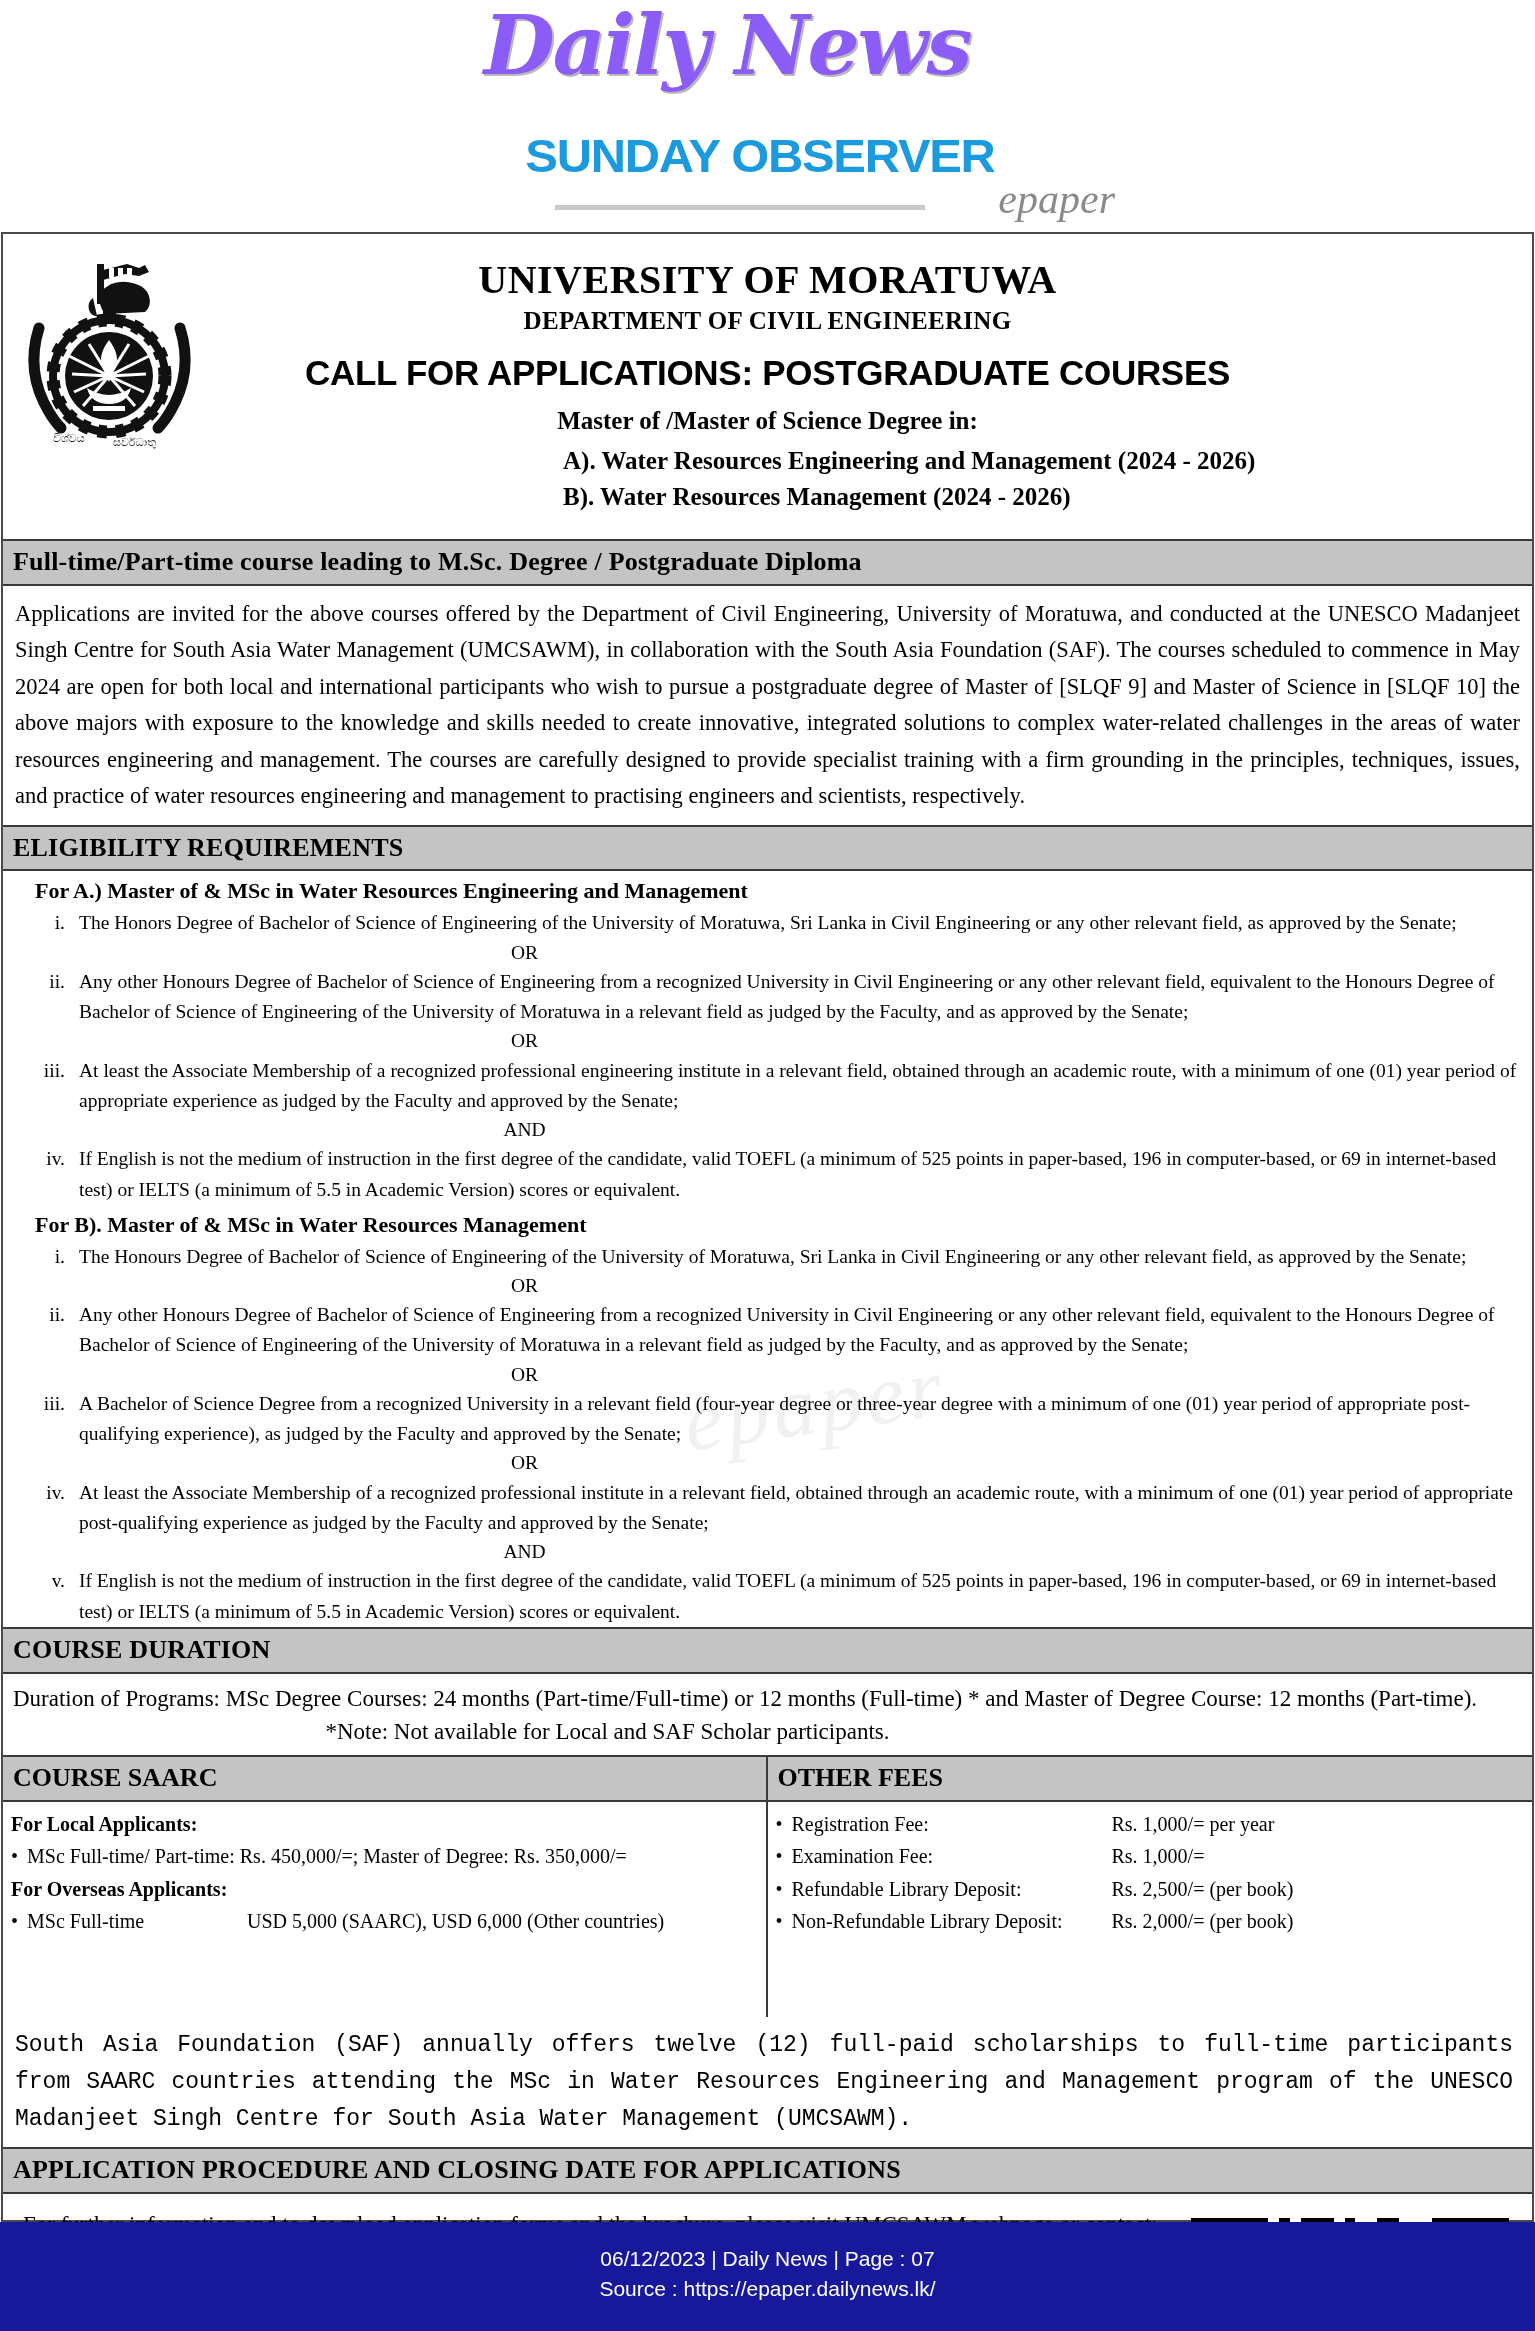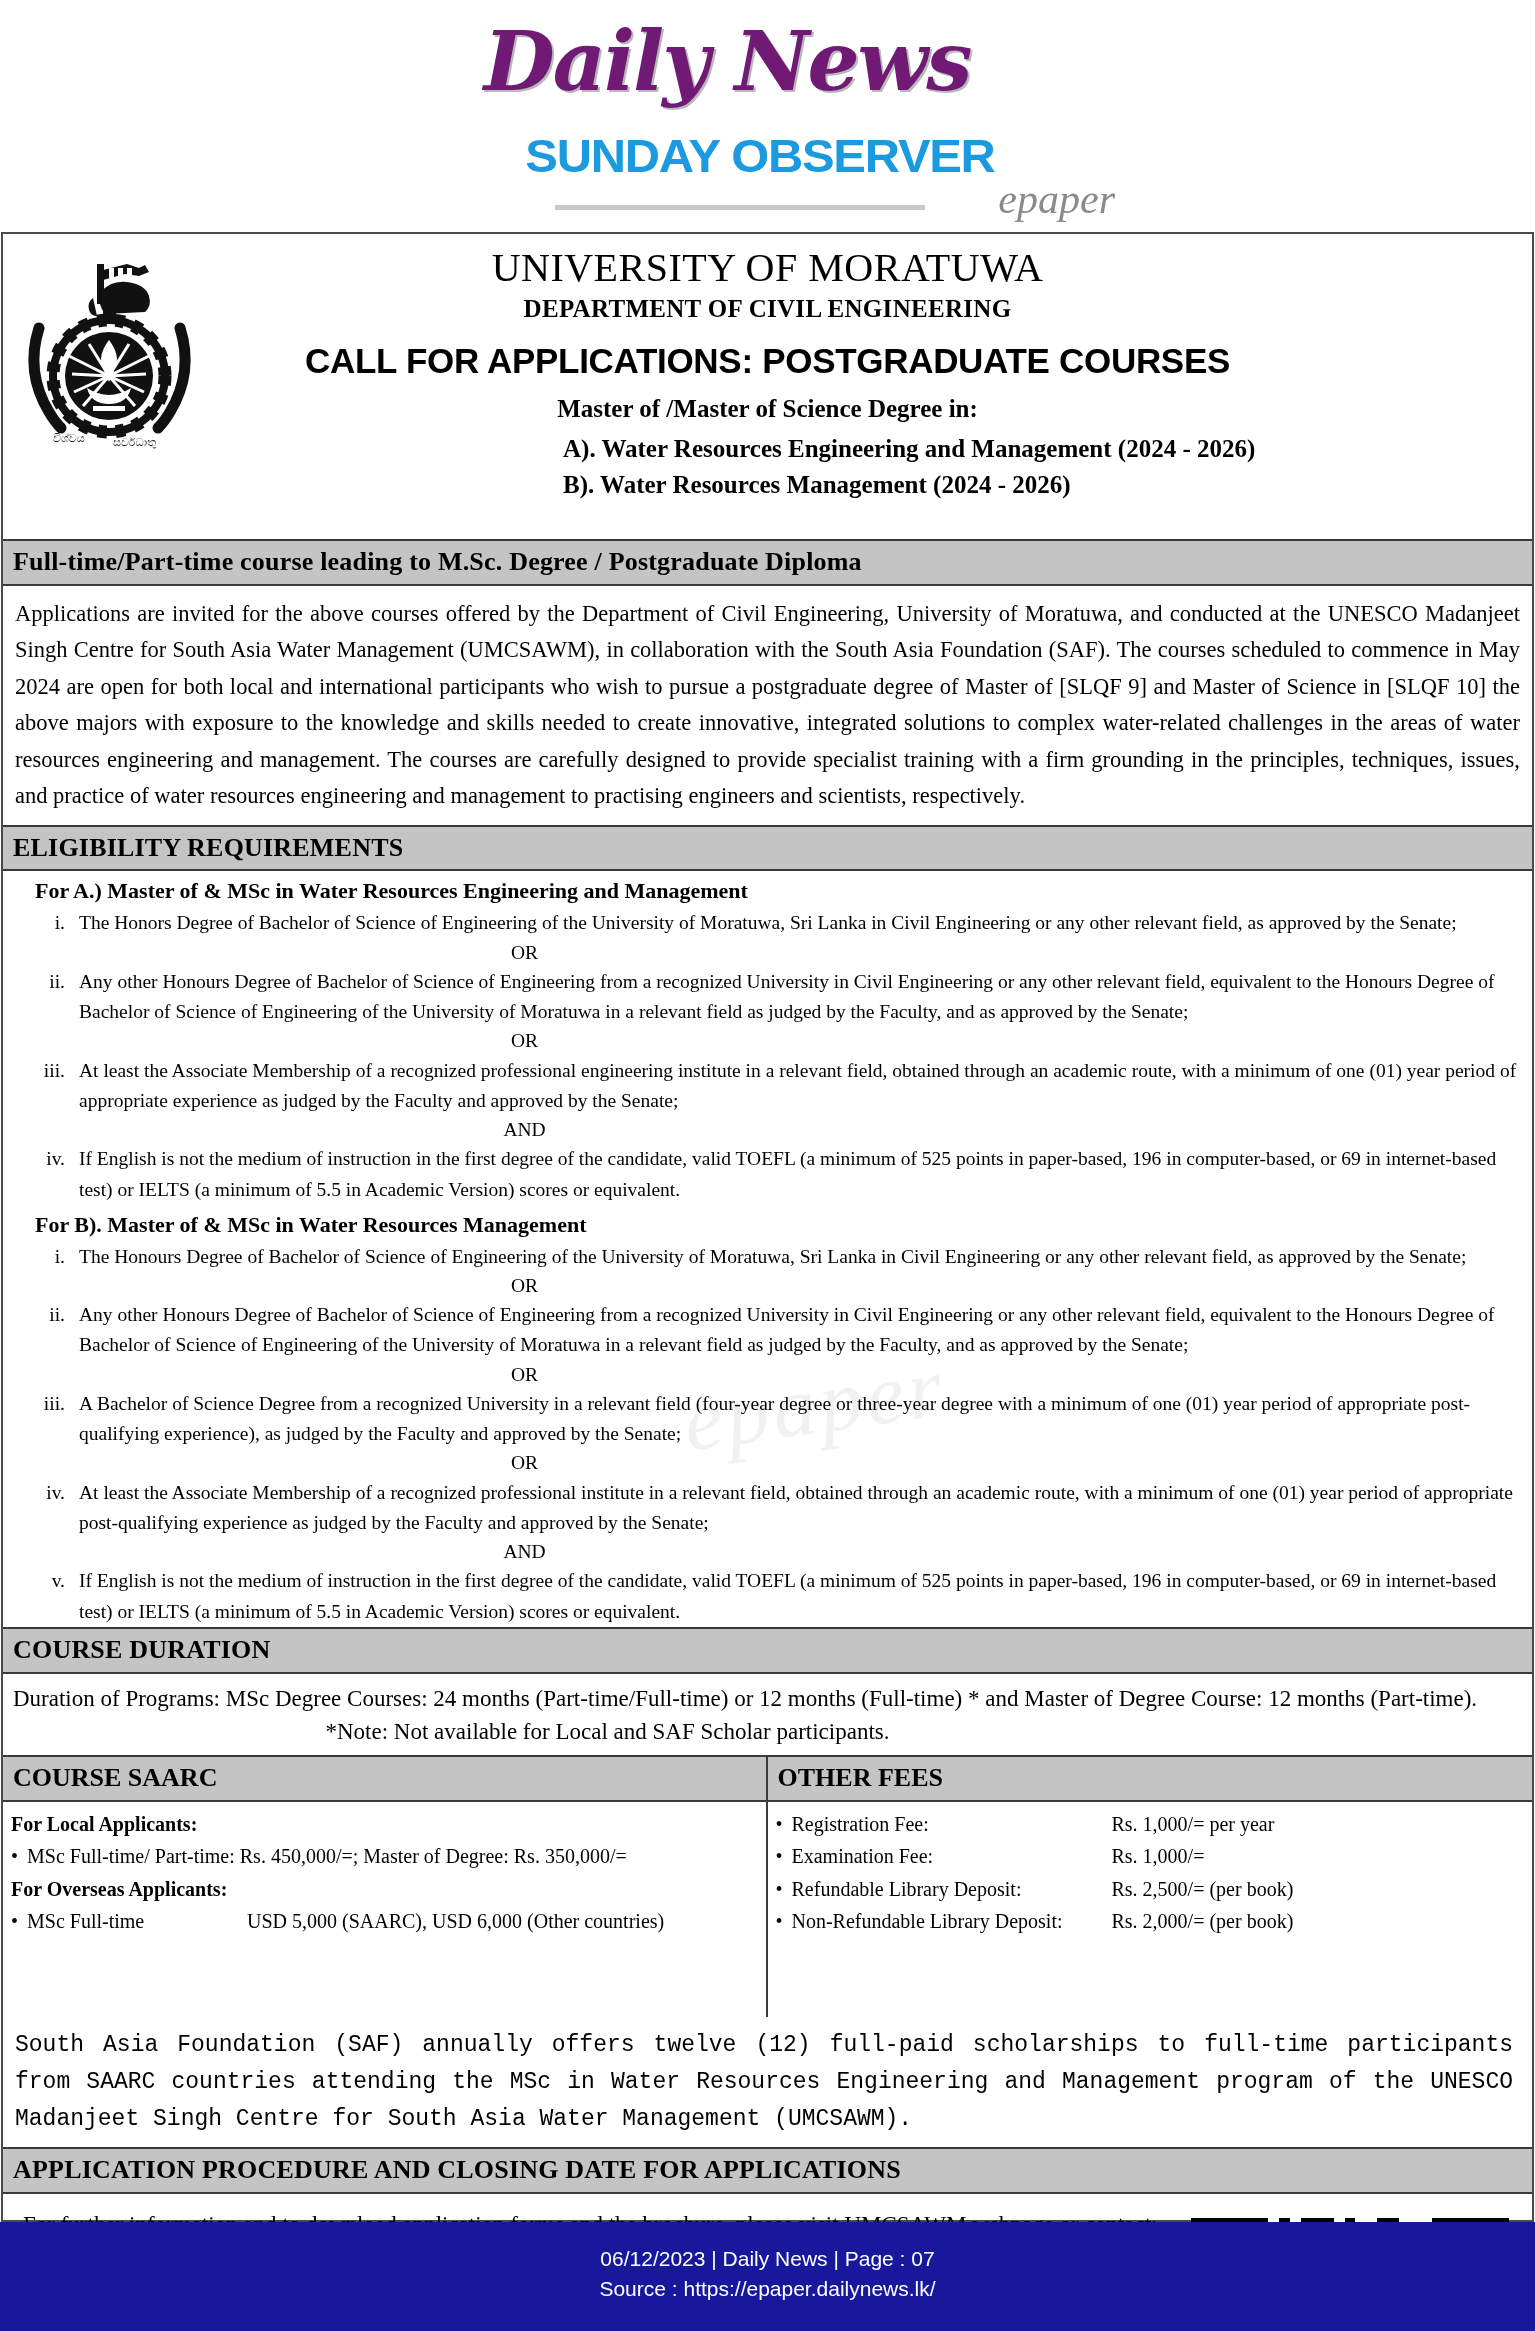--- a/index.html
+++ b/index.html
@@ -24,29 +24,29 @@
   .masthead-inner {
     position: absolute;
     left: 385px;
     top: 0px;
     width: 750px;
     height: 232px;
   }
   .dn-title {
     position: absolute;
     left: 22px;
-    top: 18px;
+    top: 2px;
     width: 640px;
     text-align: center;
     font-family: "DejaVu Serif", serif;
     font-weight: bold;
     font-style: italic;
     font-size: 82px;
     letter-spacing: -2px;
-    color: #701a75;
+    color: #8b5cf6;
     line-height: 1.05;
     text-shadow: 2px 2px 0 #b9b9b9;
   }
   .dn-sub {
     position: absolute;
     left: 80px;
     top: 128px;
     width: 590px;
     text-align: center;
     font-family: "Liberation Sans", sans-serif;
@@ -110,24 +110,24 @@
     left: 14px;
     top: 22px;
     width: 185px;
     height: 195px;
   }
   .crest svg { width: 100%; height: 100%; display:block; }
 
   .uni-name {
     text-align: center;
     font-family: "Liberation Serif", serif;
-    font-weight: normal;
+    font-weight: bold;
     font-size: 40px;
     letter-spacing: 0.5px;
-    padding-top: 12px;
+    padding-top: 24px;
     line-height: 1.1;
   }
   .dept-name {
     text-align: center;
     font-family: "Liberation Serif", serif;
     font-weight: bold;
     font-size: 25px;
     letter-spacing: 0.3px;
     margin-top: 5px;
   }

